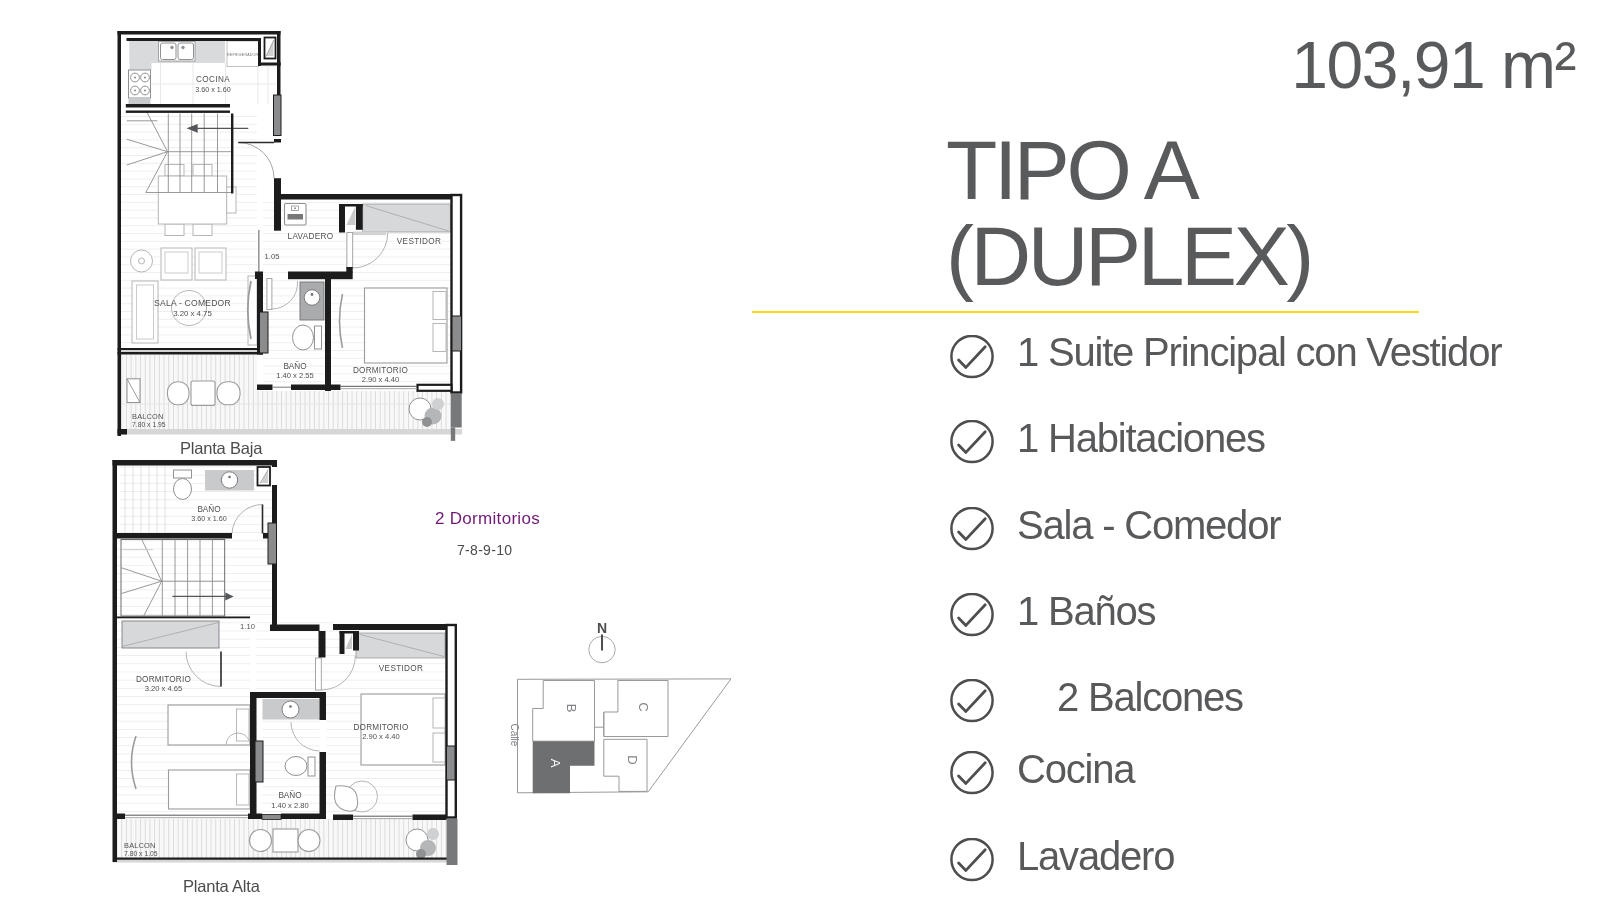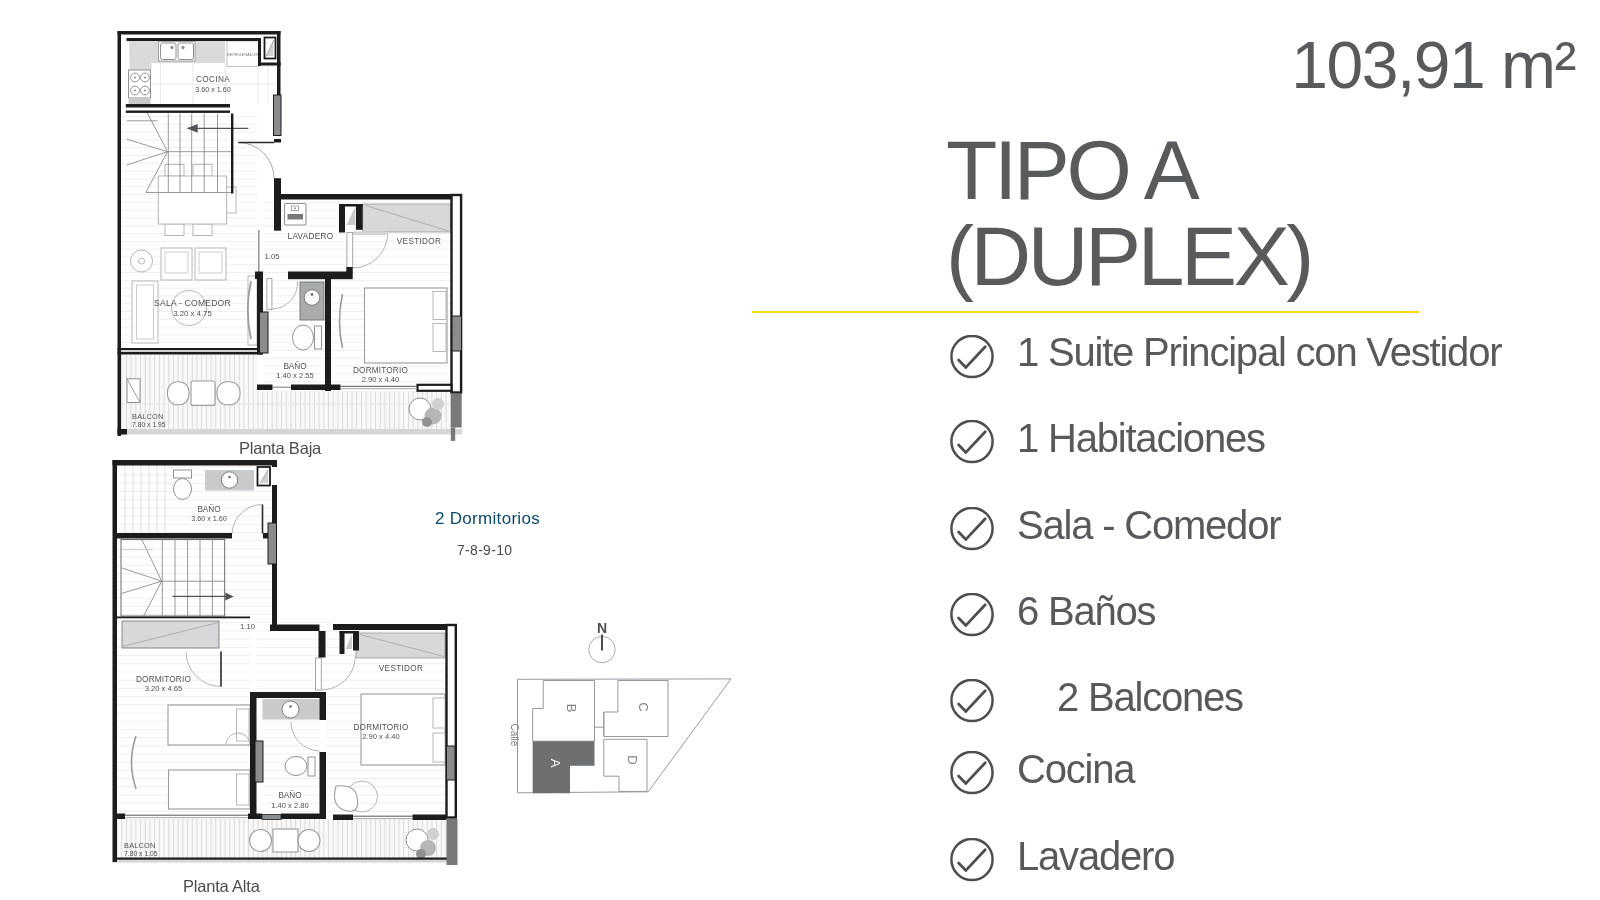--- a/index.html
+++ b/index.html
@@ -37,21 +37,21 @@
       <polyline points="8.6,25 15.9,32.4 35.2,11.8" fill="none" stroke="#4d4e50" stroke-width="2.8" stroke-linecap="round" stroke-linejoin="round"></polyline>
     </svg>
 
   <div class="abs" style="left:1017px;top:504.7px;font-size:40px;line-height:40px;letter-spacing:-1.2px;color:#58595b;">Sala - Comedor</div>
 
   <svg class="abs" style="left:950px;top:593px" width="44" height="44" viewBox="0 0 44 44">
       <circle cx="22" cy="21.5" r="20.6" fill="none" stroke="#4d4e50" stroke-width="2.5"></circle>
       <polyline points="8.6,25 15.9,32.4 35.2,11.8" fill="none" stroke="#4d4e50" stroke-width="2.8" stroke-linecap="round" stroke-linejoin="round"></polyline>
     </svg>
 
-  <div class="abs" style="left:1017px;top:591.2px;font-size:40px;line-height:40px;letter-spacing:-1.2px;color:#58595b;">6 Baños</div>
+  <div class="abs" style="left:1017px;top:591.2px;font-size:40px;line-height:40px;letter-spacing:-1.2px;color:#58595b;">1 Baños</div>
 
   <svg class="abs" style="left:950px;top:679px" width="44" height="44" viewBox="0 0 44 44">
       <circle cx="22" cy="21.5" r="20.6" fill="none" stroke="#4d4e50" stroke-width="2.5"></circle>
       <polyline points="8.6,25 15.9,32.4 35.2,11.8" fill="none" stroke="#4d4e50" stroke-width="2.8" stroke-linecap="round" stroke-linejoin="round"></polyline>
     </svg>
 
   <div class="abs" style="left:1017px;top:677.3px;font-size:40px;line-height:40px;letter-spacing:-1.2px;color:#58595b;margin-left:40px;">2 Balcones</div>
 
   <svg class="abs" style="left:950px;top:751px" width="44" height="44" viewBox="0 0 44 44">
       <circle cx="22" cy="21.5" r="20.6" fill="none" stroke="#4d4e50" stroke-width="2.5"></circle>
@@ -61,25 +61,25 @@
   <div class="abs" style="left:1017px;top:749.3px;font-size:40px;line-height:40px;letter-spacing:-1.2px;color:#58595b;">Cocina</div>
 
   <svg class="abs" style="left:950px;top:838px" width="44" height="44" viewBox="0 0 44 44">
       <circle cx="22" cy="21.5" r="20.6" fill="none" stroke="#4d4e50" stroke-width="2.5"></circle>
       <polyline points="8.6,25 15.9,32.4 35.2,11.8" fill="none" stroke="#4d4e50" stroke-width="2.8" stroke-linecap="round" stroke-linejoin="round"></polyline>
     </svg>
 
   <div class="abs" style="left:1017px;top:836.0px;font-size:40px;line-height:40px;letter-spacing:-1.2px;color:#58595b;">Lavadero</div>
 </div>
 
-<div class="abs" style="left:435px;top:509px;font-size:17px;letter-spacing:0.3px;color:#0c4a6e;">2 Dormitorios</div>
+<div class="abs" style="left:435px;top:509px;font-size:17px;letter-spacing:0.3px;color:#701a75;">2 Dormitorios</div>
 
 <div class="abs" style="left:457px;top:542px;font-size:14px;letter-spacing:0.3px;color:#4b4c4e;">7-8-9-10</div>
 
-<div class="abs" style="left:180px;top:439px;width:200px;text-align:center;font-size:16.5px;letter-spacing:-0.2px;color:#4b4c4e;">Planta Baja</div>
+<div class="abs" style="left:180px;top:439px;width:200px;text-align:left;font-size:16.5px;letter-spacing:-0.2px;color:#4b4c4e;">Planta Baja</div>
 
 <div class="abs" style="left:183px;top:877px;width:200px;text-align:left;font-size:16.5px;letter-spacing:-0.2px;color:#4b4c4e;">Planta Alta</div>
 
 <svg class="abs" style="left:100px;top:20px" width="390" height="425" viewBox="100 20 390 425">
 <defs>
 <pattern id="flh" width="8" height="7.8" patternUnits="userSpaceOnUse">
         <rect width="8" height="7.8" fill="#ffffff"></rect>
         <line x1="0" y1="7.4" x2="8" y2="7.4" stroke="#ebebeb" stroke-width="0.9"></line>
       </pattern>
 <pattern id="balc" width="4.7" height="40" patternUnits="userSpaceOnUse">

